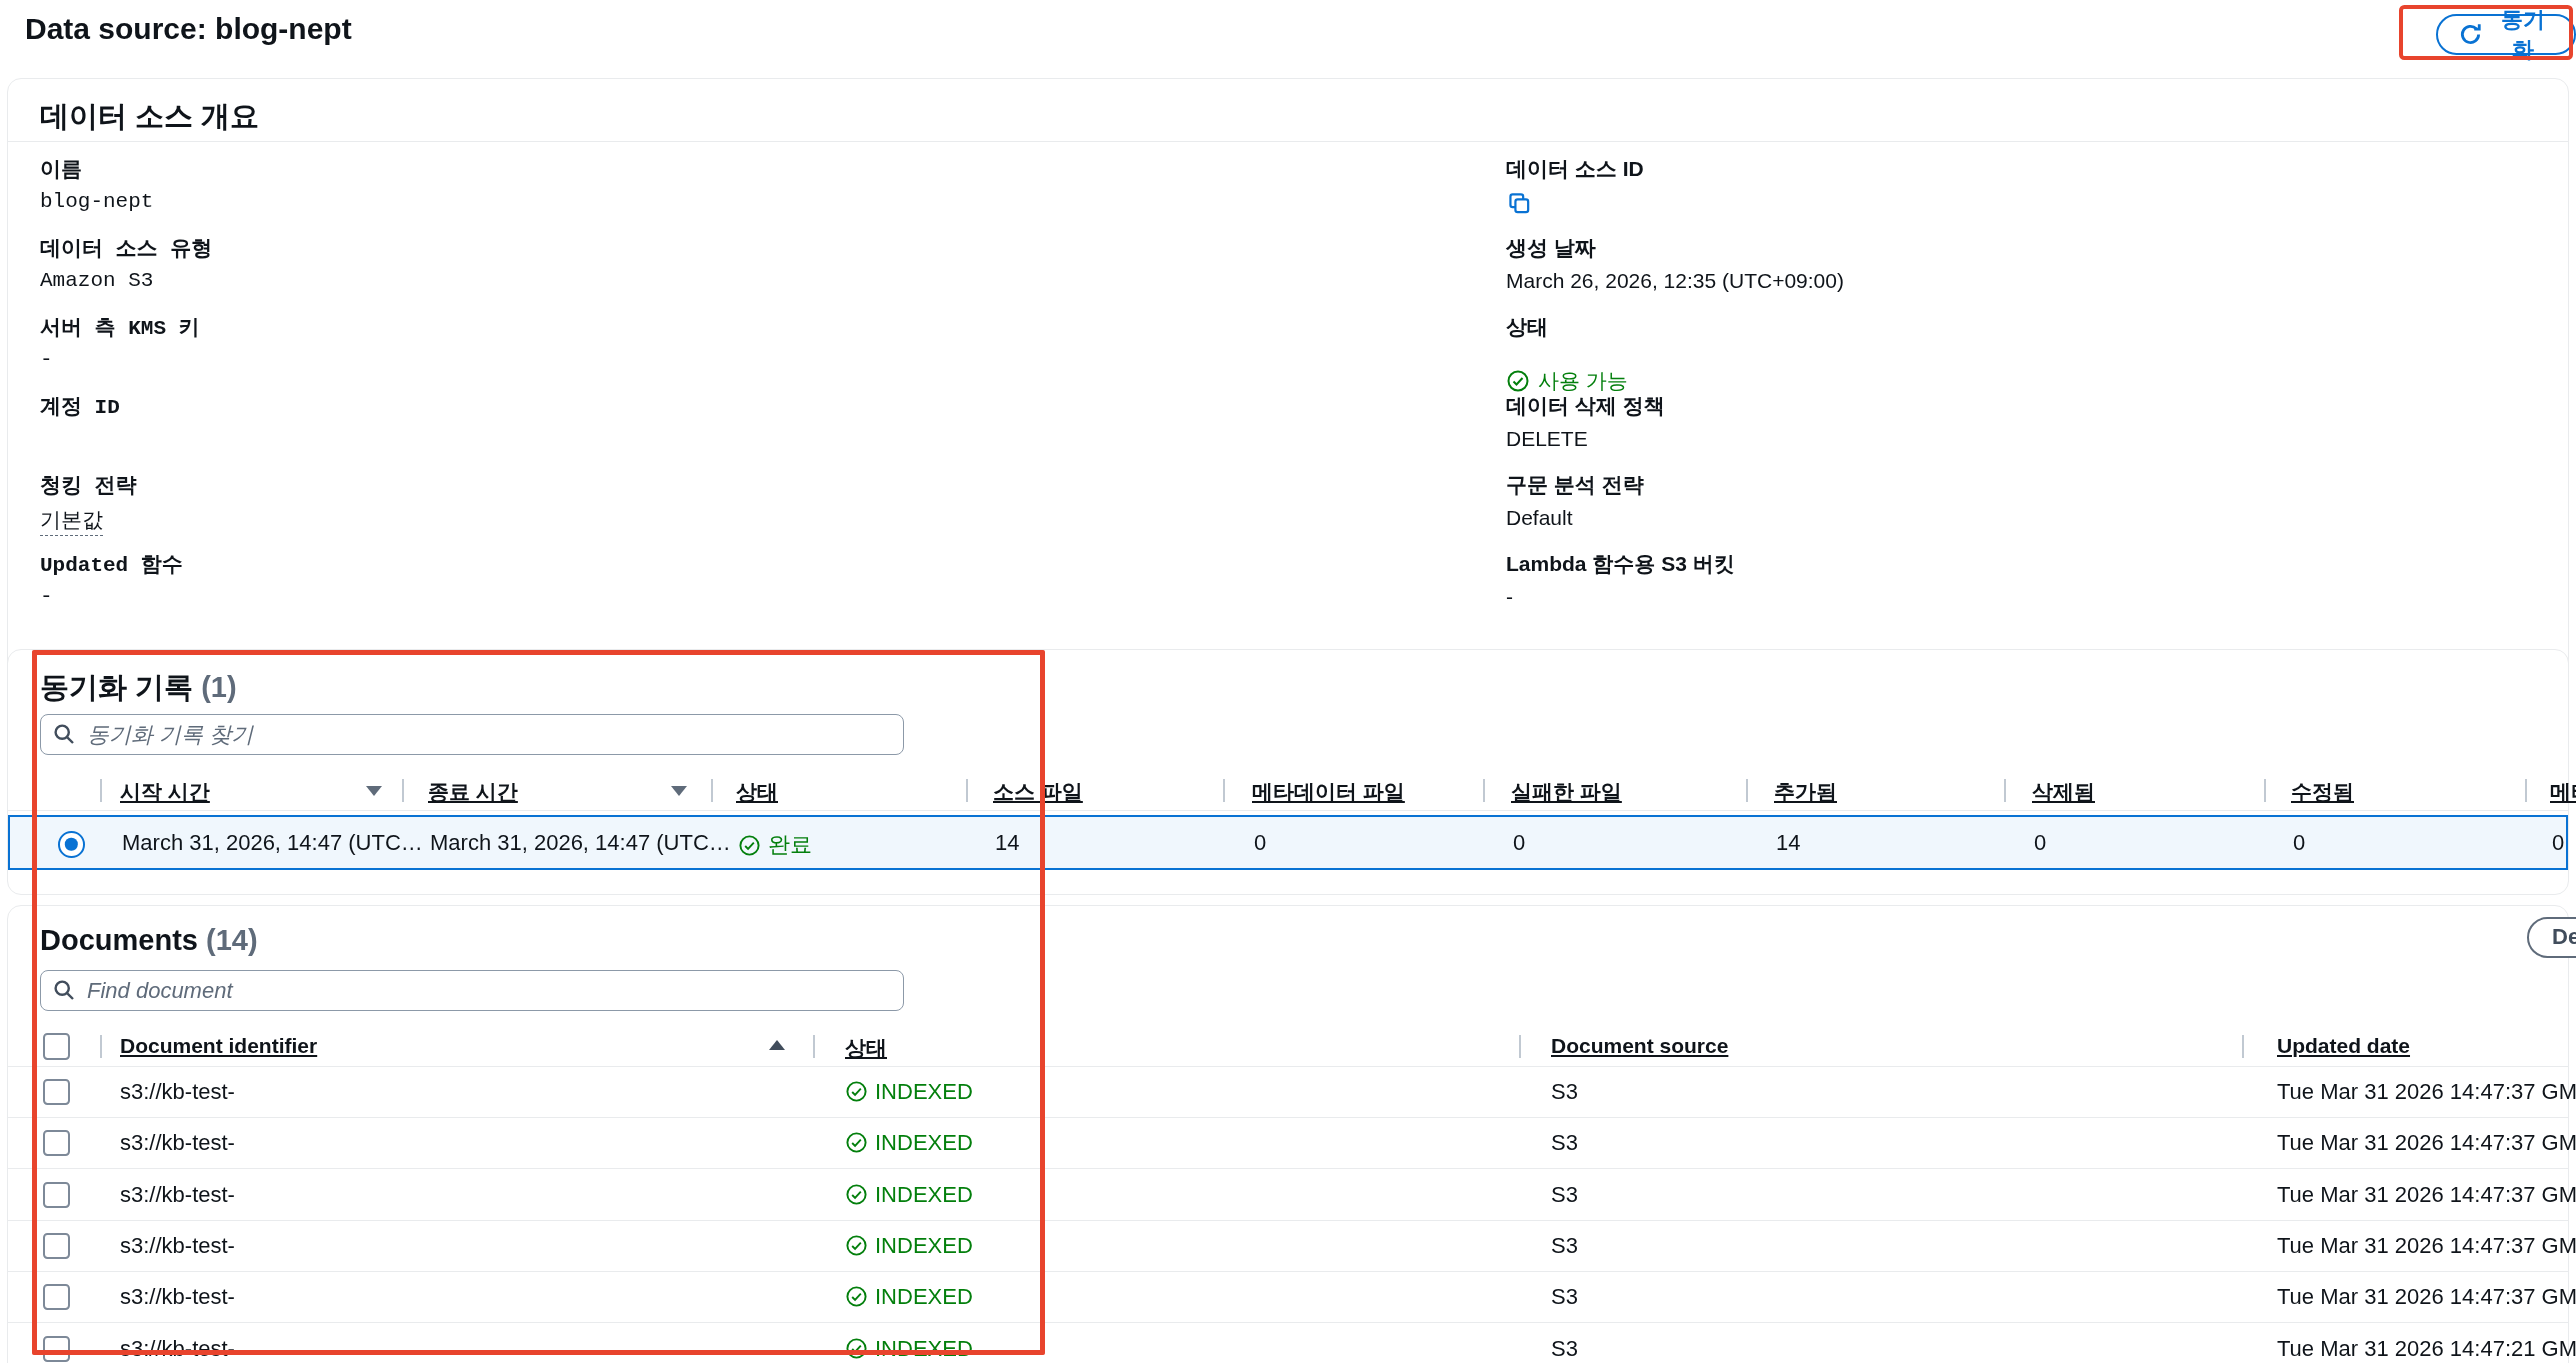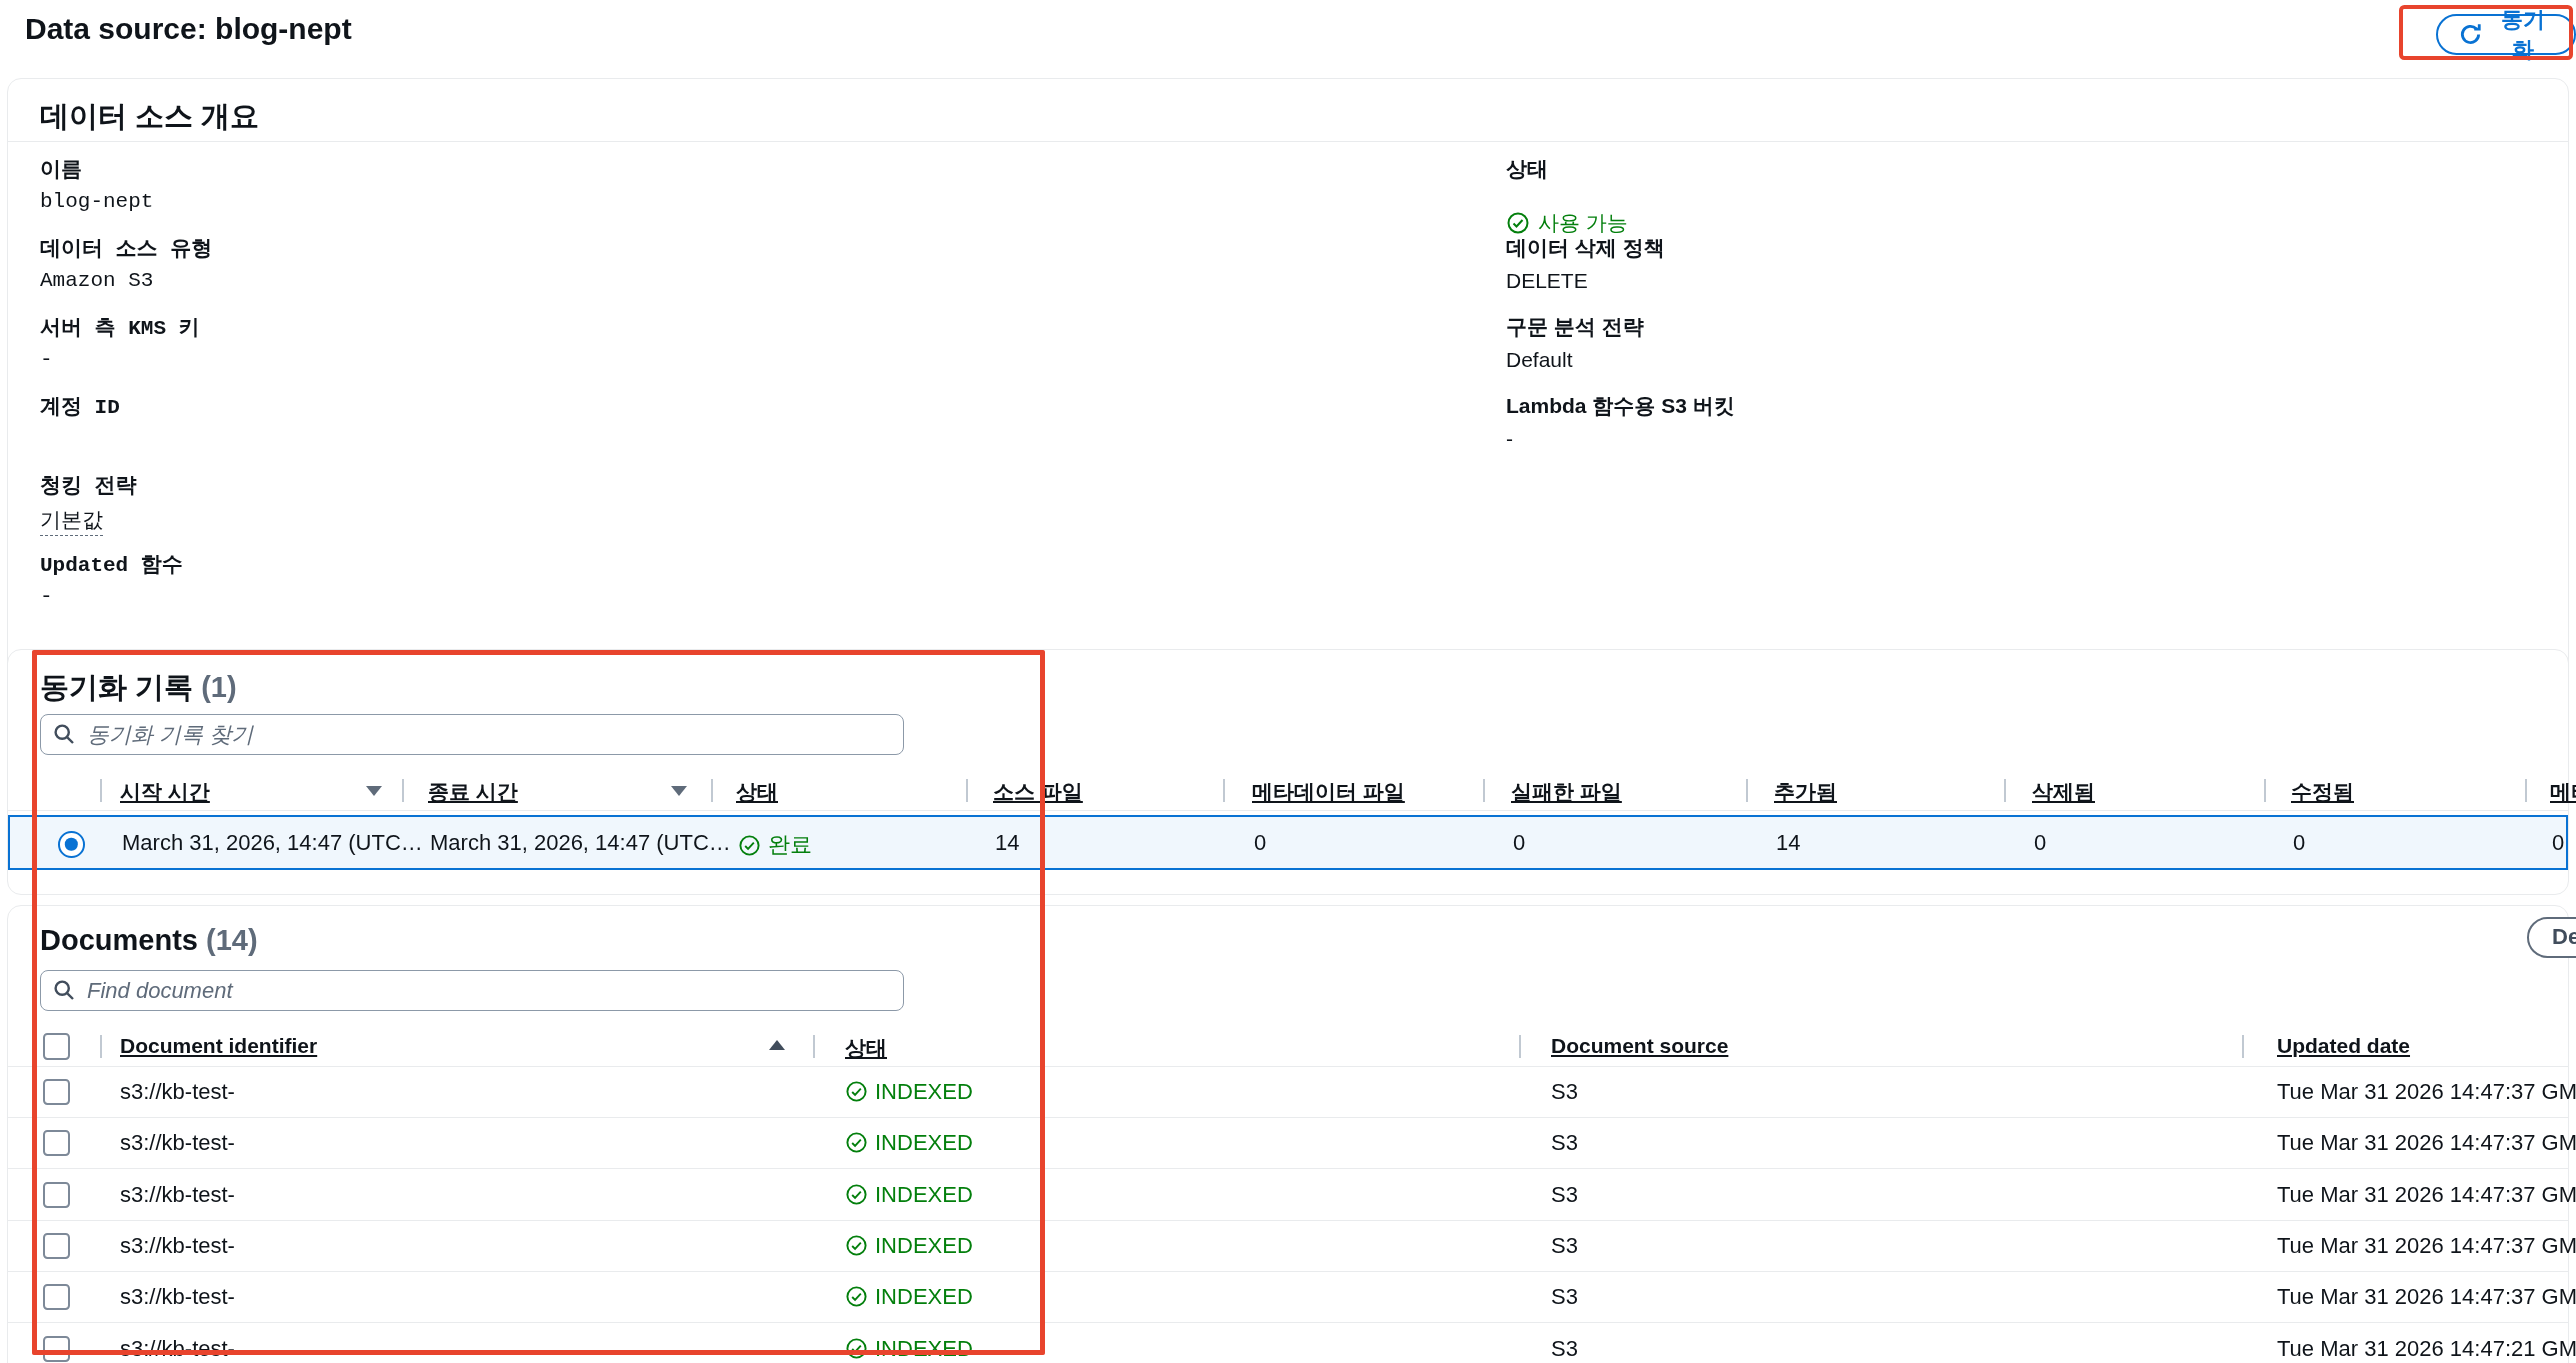--- a/index.html
+++ b/index.html
@@ -129,20 +129,35 @@
       <div class="kv-label">청킹 전략</div>
       <div class="kv-value"><span class="dashed-underline">기본값</span></div>
     </div>
     <div class="kv">
       <div class="kv-label">Updated 함수</div>
       <div class="kv-value">-</div>
     </div>
   </div>
 
   <div class="kv-col right">
+    <div class="kv">
+      <div class="kv-label">데이터 소스 ID</div>
+      <div class="kv-value">
+        <span style="display:inline-flex;cursor:pointer;">
+          <svg width="26.6" height="26.6" viewBox="0 0 24 24">
+            <rect x="8.5" y="8.5" width="11.5" height="11.5" rx="2" fill="none" stroke="#0972d3" stroke-width="2"></rect>
+            <path d="M15.5 8.5V6a2 2 0 0 0-2-2H6a2 2 0 0 0-2 2v7.5a2 2 0 0 0 2 2h2.5" fill="none" stroke="#0972d3" stroke-width="2"></path>
+          </svg>
+        </span>
+      </div>
+    </div>
+    <div class="kv">
+      <div class="kv-label">생성 날짜</div>
+      <div class="kv-value">March 26, 2026, 12:35 (UTC+09:00)</div>
+    </div>
     <div class="kv">
       <div class="kv-label">상태</div>
       <div class="kv-value status">
         <span style="display:flex;">
           <svg width="24" height="24" viewBox="0 0 24 24">
             <circle cx="12" cy="12" r="9.5" fill="none" stroke="#037f0c" stroke-width="2"></circle>
             <path d="M7.5 12.5l3 3L16.5 9" fill="none" stroke="#037f0c" stroke-width="2"></path>
           </svg>
         </span>
         <span>사용 가능</span>

